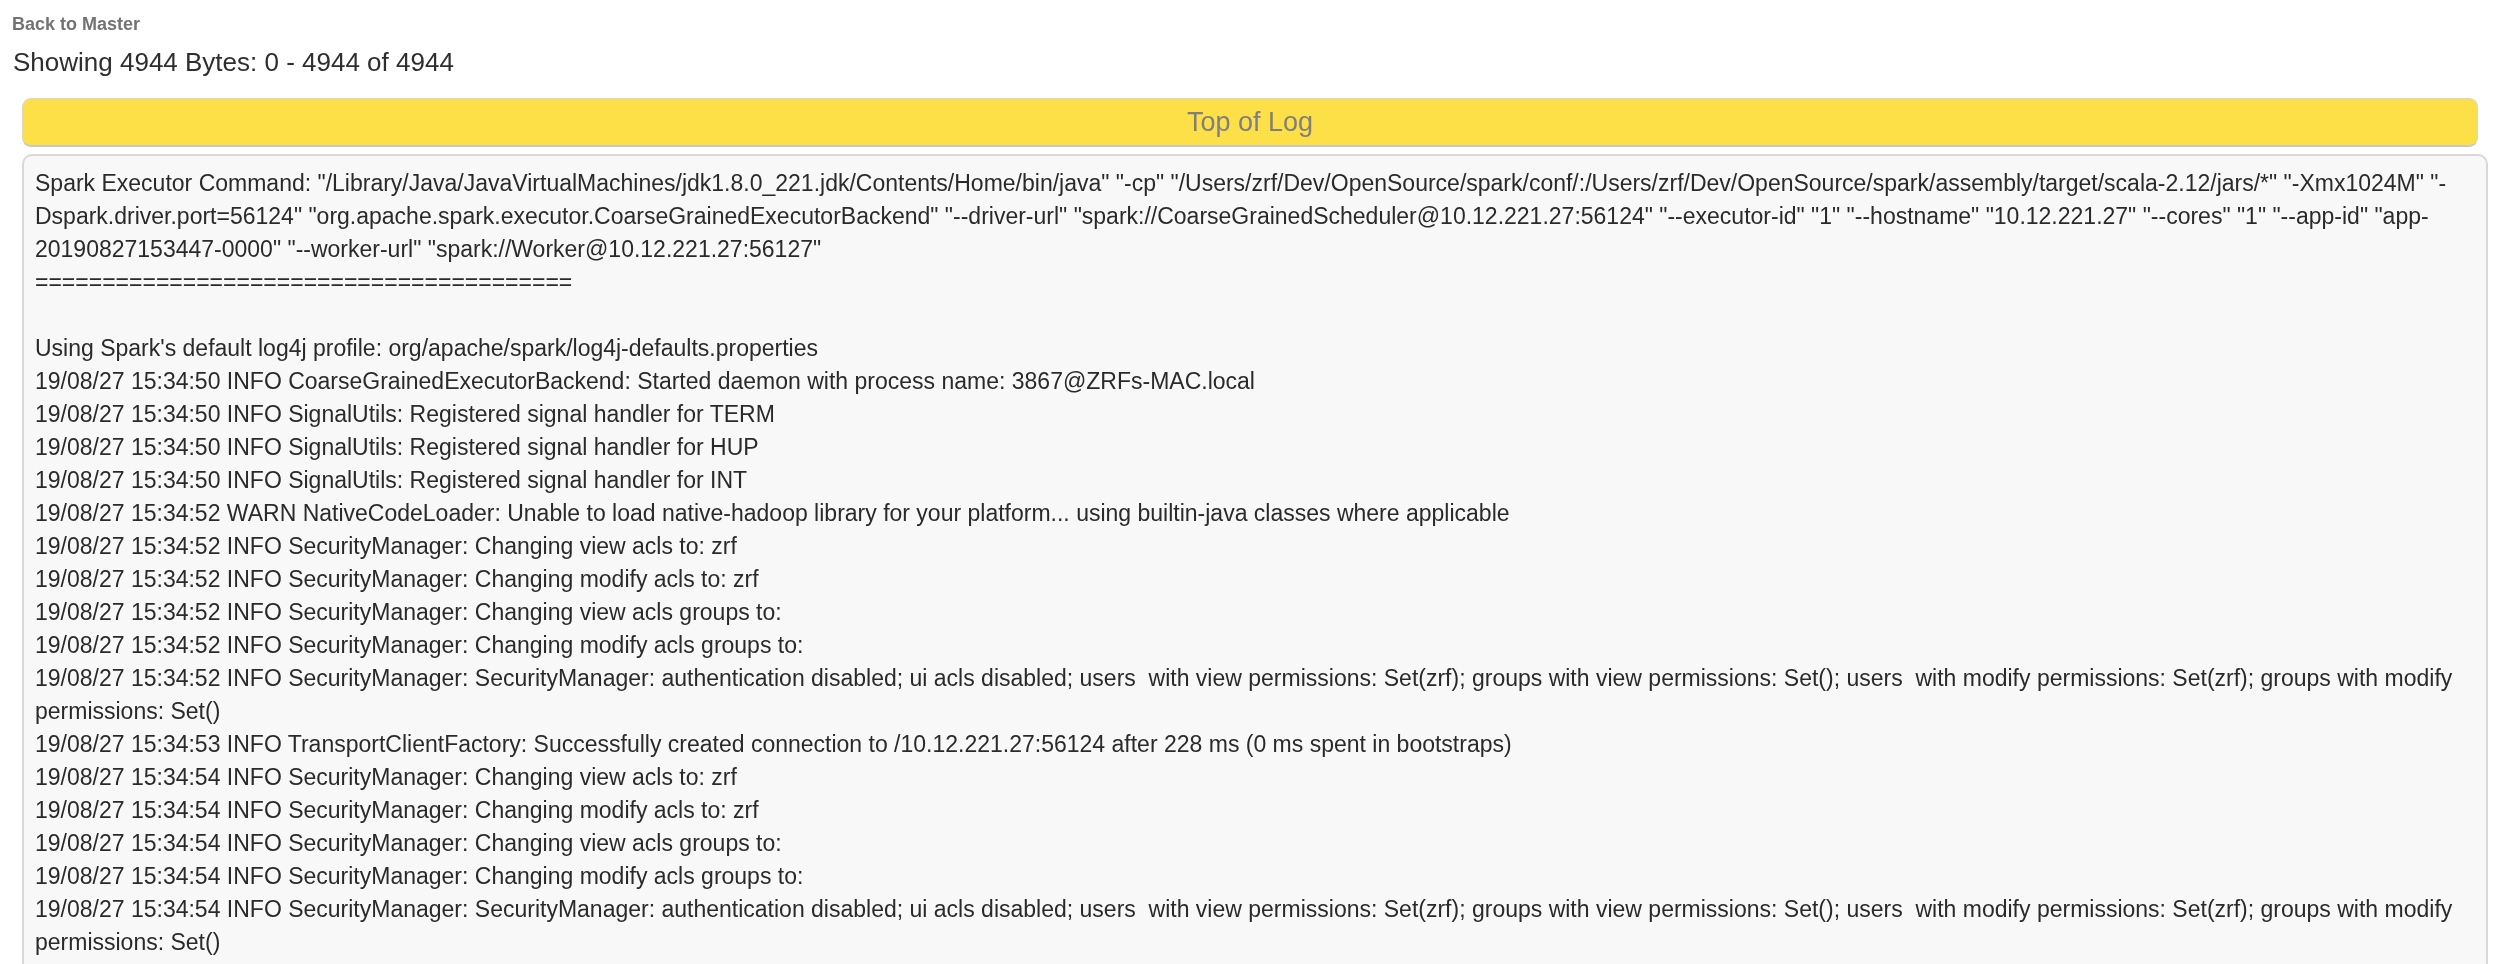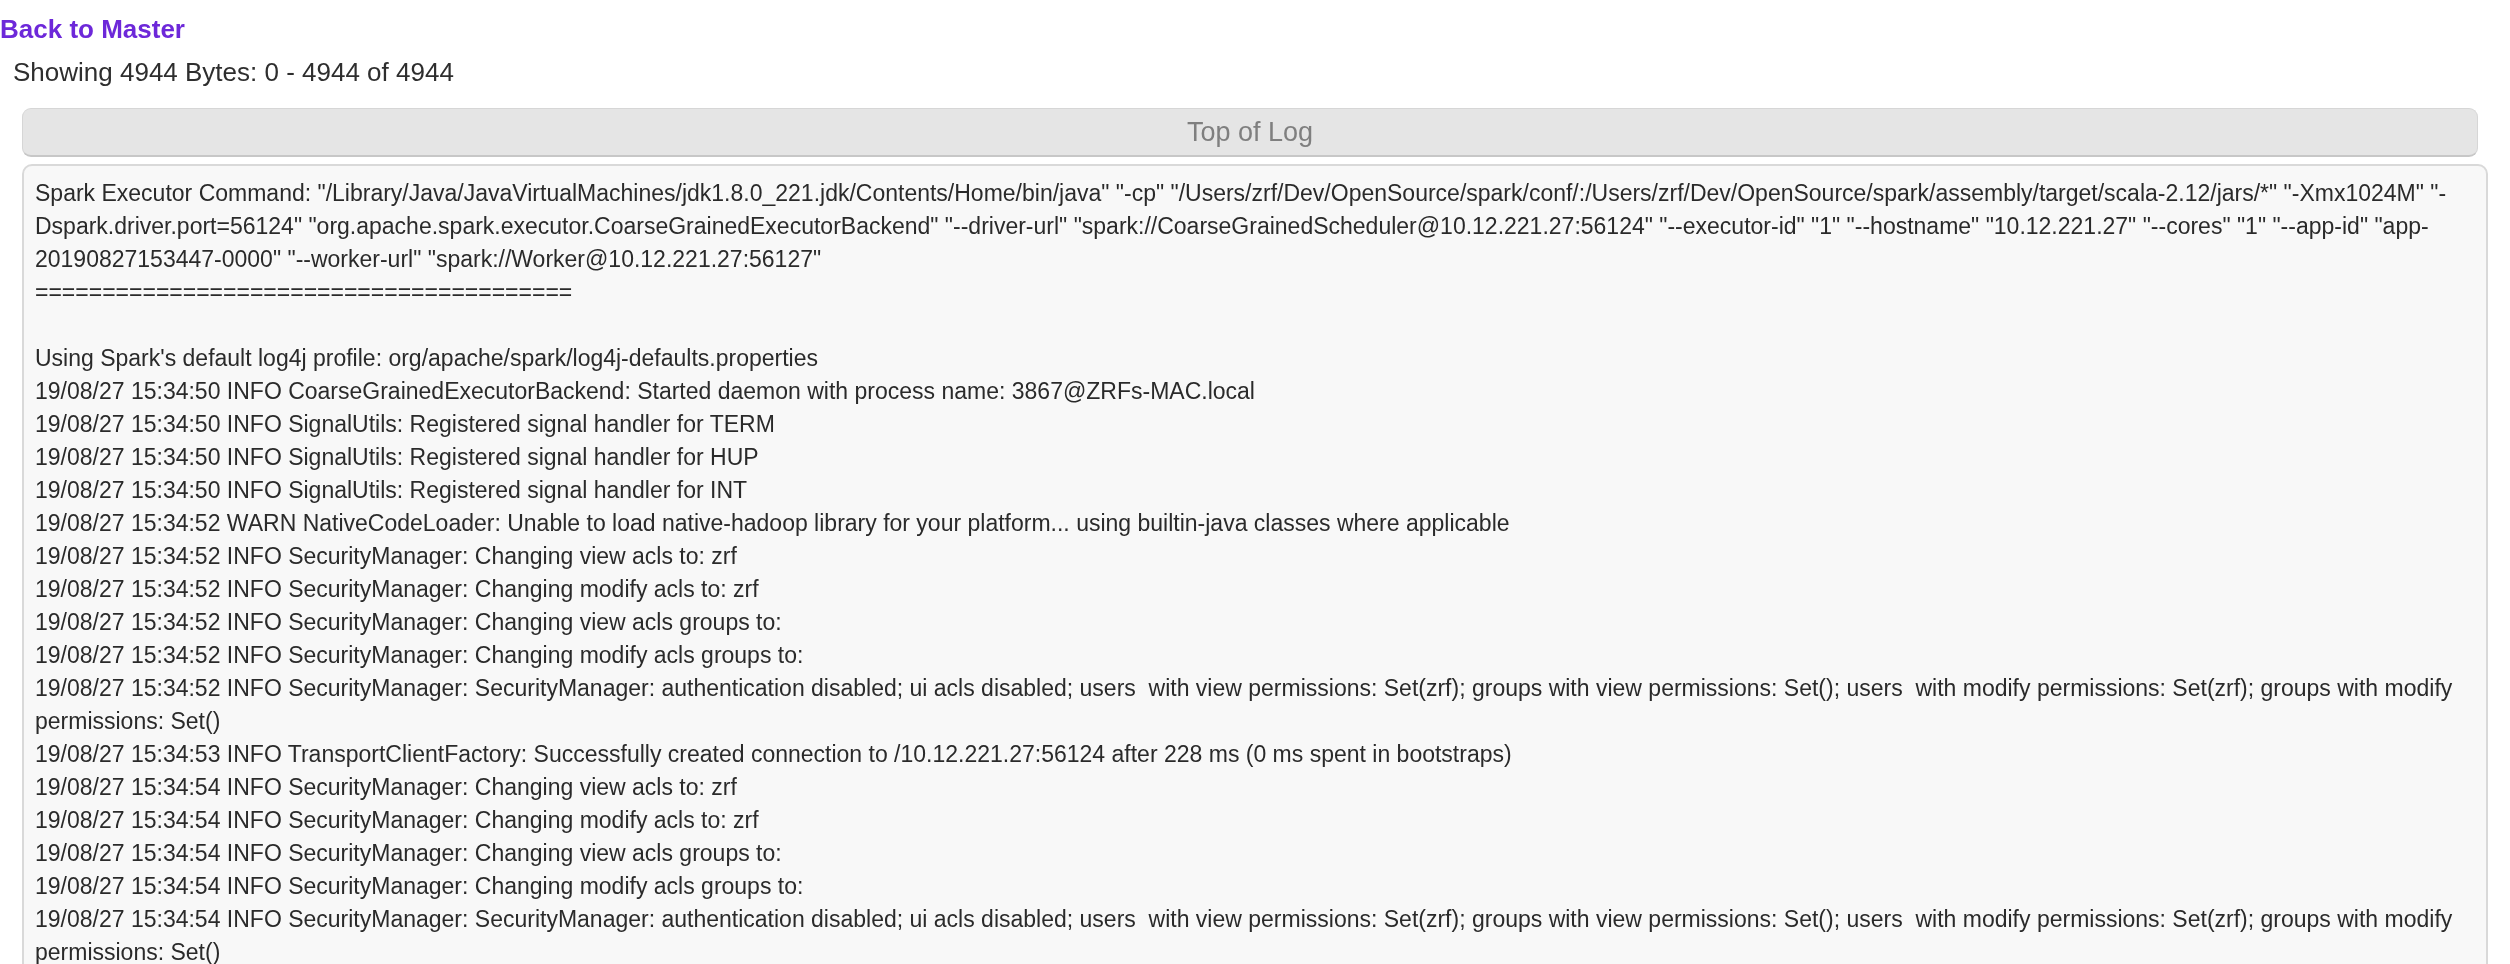--- a/index.html
+++ b/index.html
@@ -5,41 +5,41 @@
   * { box-sizing: border-box; }
   html, body {
     margin: 0; padding: 0;
     width: 2510px; height: 964px;
     background: #ffffff;
     overflow: hidden;
     font-family: "Liberation Sans", "DejaVu Sans", sans-serif;
   }
   .back-link {
     display: inline-block;
-    margin: 14px 0 0 0;
-    font-size: 26px;
+    margin: 14px 0 0 12px;
+    font-size: 18px;
     font-weight: 600;
-    color: #6d28d9;
+    color: #737373;
     text-decoration: none;
     cursor: pointer;
   }
   .byte-range {
     margin: 12px 0 0 13px;
     font-size: 26px;
     font-weight: 400;
     color: #2e2e2e;
   }
   .log-marker {
     margin: 20px 32px 0 22px;
     height: 49px;
     line-height: 47px;
     text-align: center;
     font-size: 27px;
     color: #7f7f7f;
-    background: #e5e5e5;
+    background: #fde047;
     border: 1px solid #d6d6d6;
     border-bottom: 2px solid #c7c7c7;
     border-radius: 9px;
   }
   .log-box {
     margin: 7px 22px 0 22px;
     height: 1100px; 
     background: #f8f8f8;
     border: 2px solid #d9d9d9;
     border-radius: 10px;

